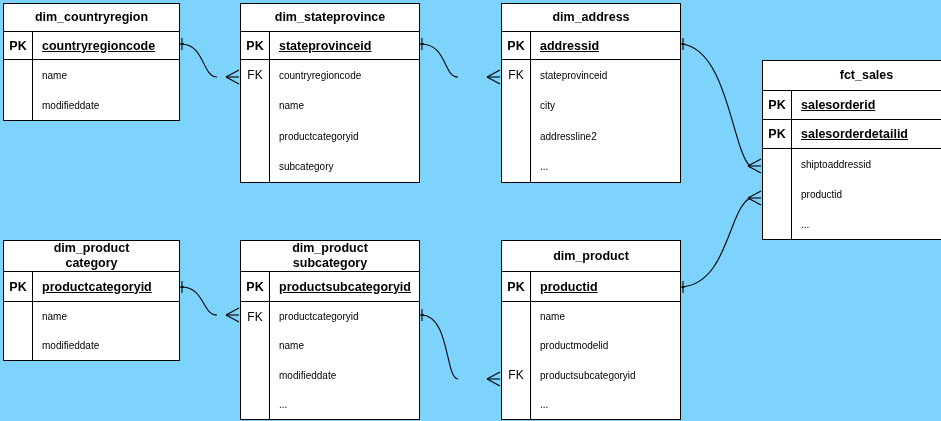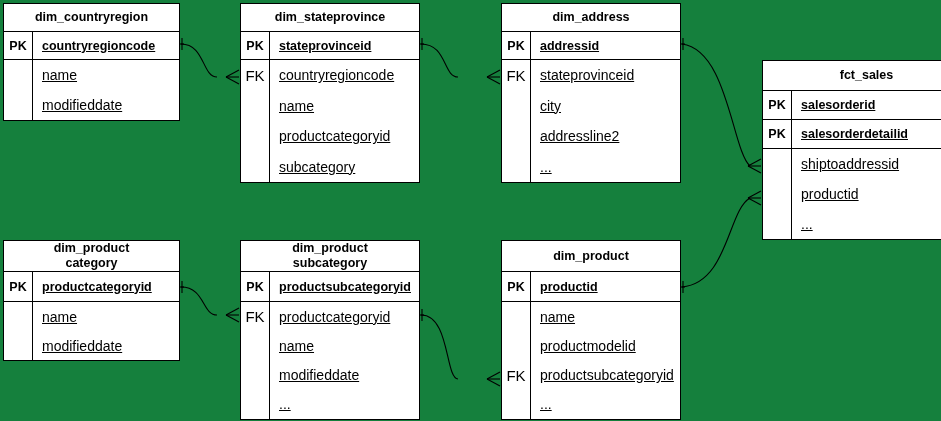--- a/index.html
+++ b/index.html
@@ -5,21 +5,21 @@
 <style>
   html, body {
     margin: 0;
     padding: 0;
     background: #ffffff;
   }
   #canvas {
     position: relative;
     width: 941px;
     height: 421px;
-    background: #15803d;
+    background: #7dd3fc;
     font-family: "Liberation Sans", sans-serif;
     overflow: hidden;
   }
   .edges {
     position: absolute;
     left: 0;
     top: 0;
     width: 941px;
     height: 421px;
     pointer-events: none;
@@ -100,30 +100,29 @@
     box-sizing: border-box;
     flex: 1;
     border-left: 1.3px solid #000000;
     display: flex;
     flex-direction: column;
   }
   .body-keycell {
     display: flex;
     align-items: center;
     justify-content: center;
-    font-size: 15px;
+    font-size: 12px;
     color: #000000;
   }
   .body-attrcell {
     display: flex;
     align-items: center;
     padding-left: 9px;
-    font-size: 14px;
-    color: #000000;
-    text-decoration: underline;
+    font-size: 10px;
+    color: #000000;
   }
 </style>
 </head>
 <body>
 
 <div id="canvas">
 
   <svg class="edges" width="941" height="421" viewBox="0 0 941 421" id="edges-svg">
       <g>
         <path d="M 181 44 C 205 44 202 77 217 77" fill="none" stroke="#000000" stroke-width="1.1"></path>

